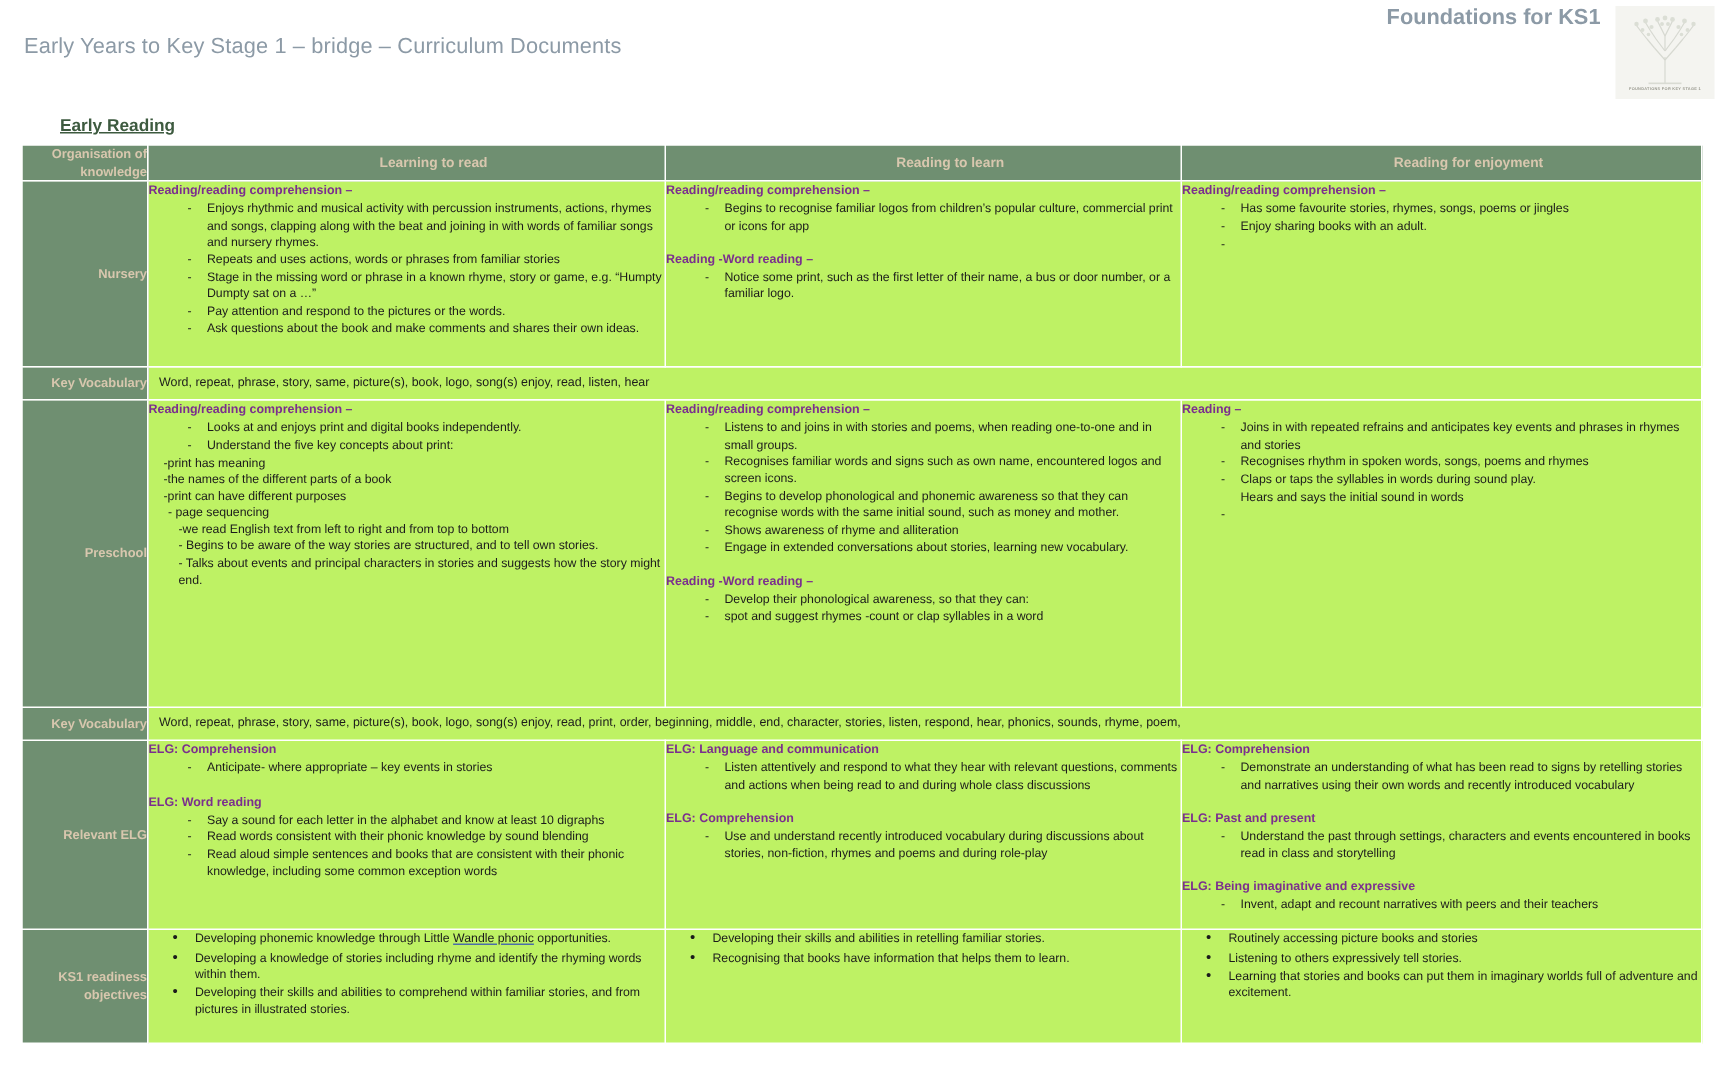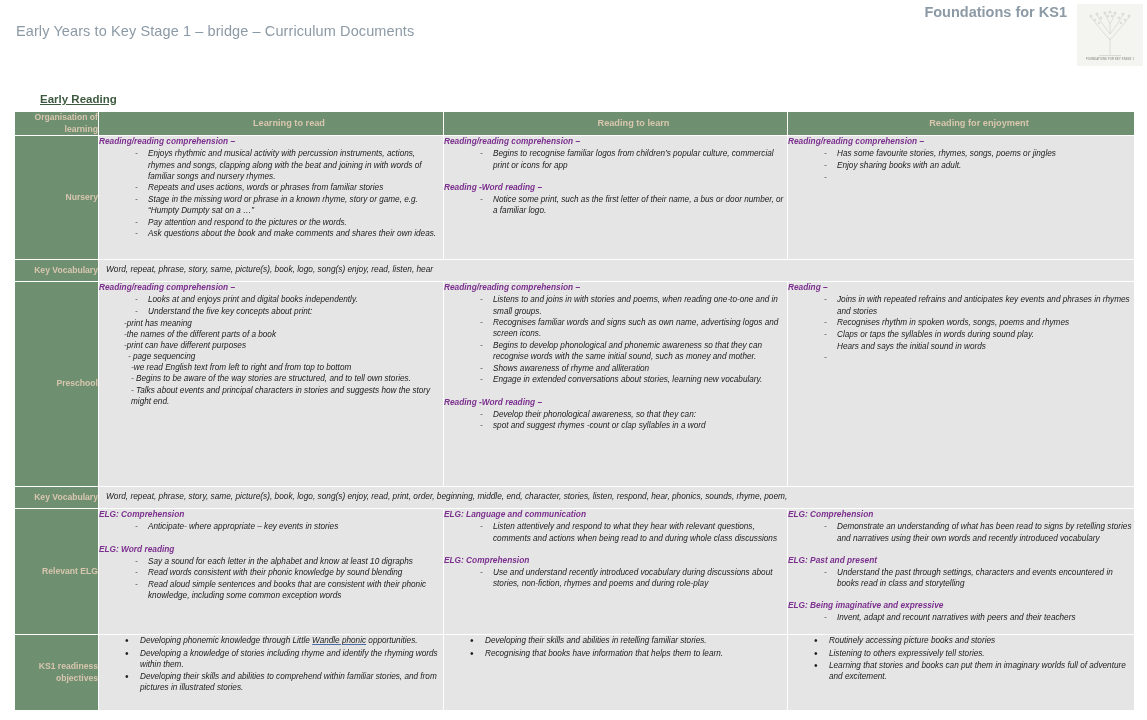--- a/index.html
+++ b/index.html
@@ -50,21 +50,21 @@
     position:absolute;
     bottom:5px; left:0; right:0;
     text-align:center;
     font-size:2.6px;
     color:#9a9a90;
     letter-spacing:.2px;
   }
 
   
   .section-heading {
-    margin:31px 0 6px 40px;
+    margin:16px 0 6px 40px;
     font-size:11.5px;
     font-weight:bold;
     color:#3d5a3f;
     text-decoration:underline;
     display:inline-block;
   }
 
   
   .grid-wrap { padding:0 13px 0 14px; }
   table.grid {
@@ -92,47 +92,46 @@
     text-align:right;
     padding:4px 6px 4px 4px;
     line-height:1.35;
     border:1px solid #ffffff;
   }
   .gcell.center { text-align:center; font-size:9.2px;padding-left:36px; }
   .gcell.mid { vertical-align:middle; }
 
   
   .ccell {
-    background:#e5e5e5;
+    background:#bef264;
     padding:4px 6px 4px 7px;
     font-size:8.2px;
     color:#1b1b1b;
     line-height:1.38;
     border:1px solid #c9c9c9;
-    font-style:italic;
   }
   .ccell.vocabtext {
     font-size:8.3px;
     padding:4px 6px 3px 7px;
     white-space:nowrap;
     overflow:hidden;
   }
 
   .subhead {
     color:#7b2f8e;
     font-weight:bold;
     font-size:8.3px;
     margin:0 0 1px 0;
     line-height:1.35;
   }
   .subhead.gap { margin-top:11px; }
 
   ul.dash, ul.bullet {
     list-style:none;
-    margin:0 0 0 18px;
+    margin:0 0 0 8px;
     padding:0;
   }
   ul.dash > li {
     position:relative;
     padding-left:31px;
     margin:0 0 .5px 0;
     line-height:1.36;
   }
   ul.dash > li:before {
     content:"-";
@@ -151,23 +150,23 @@
     line-height:1.38;
   }
   ul.bullet > li:before {
     content:"\2022";
     position:absolute;
     left:8px; top:-1px;
     font-size:10px;
     color:#1b1b1b;
   }
 
-  .plain-line { padding-left:25px; line-height:1.36; }
-  .plain-line.ind-sm { padding-left:32px; }
-  .plain-line.ind-xs { padding-left:29px; }
+  .plain-line { padding-left:10px; line-height:1.36; }
+  .plain-line.ind-sm { padding-left:20px; }
+  .plain-line.ind-xs { padding-left:13px; }
   .spell { text-decoration:underline; text-decoration-color:#4b6ea8; }
 </style>
 </head>
 <body>
 
 <div class="page-header">
   <div class="doc-title">Early Years to Key Stage 1 – bridge – Curriculum Documents</div>
   <div class="header-right">
     <div class="brand-text">Foundations for KS1</div>
     <div class="brand-logo">
@@ -225,21 +224,21 @@
 <div class="grid-wrap">
   <table class="grid">
     <colgroup>
         <col class="c0">
         <col class="c1">
         <col class="c2">
         <col class="c3">
       </colgroup>
     <tbody id="tbody">
         <tr>
-          <td class="gcell mid">Organisation of learning</td>
+          <td class="gcell mid">Organisation of knowledge</td>
           <td class="gcell center mid">Learning to read</td>
           <td class="gcell center mid">Reading to learn</td>
           <td class="gcell center mid">Reading for enjoyment</td>
         </tr>
         <tr style="height:124px">
           <td class="gcell mid">Nursery</td>
           <td class="ccell">
             <div class="subhead">Reading/reading comprehension –</div>
             <ul class="dash">
               <li class="">Enjoys rhythmic and musical activity with percussion instruments, actions, rhymes and songs, clapping along with the beat and joining in with words of familiar songs and nursery rhymes.</li>
@@ -285,21 +284,21 @@
             <div class="plain-line">-print can have different purposes</div>
             <div class="plain-line ind-xs">- page sequencing</div>
             <div class="plain-line ind-sm">-we read English text from left to right and from top to bottom</div>
             <div class="plain-line ind-sm">- Begins to be aware of the way stories are structured, and to tell own stories.</div>
             <div class="plain-line ind-sm">- Talks about events and principal characters in stories and suggests how the story might end.</div>
           </td>
           <td class="ccell">
             <div class="subhead">Reading/reading comprehension –</div>
             <ul class="dash">
               <li class="">Listens to and joins in with stories and poems, when reading one-to-one and in small groups.</li>
-              <li class="">Recognises familiar words and signs such as own name, advertising logos and screen icons.</li>
+              <li class="">Recognises familiar words and signs such as own name, encountered logos and screen icons.</li>
               <li class="">Begins to develop phonological and phonemic awareness so that they can recognise words with the same initial sound, such as money and mother.</li>
               <li class="">Shows awareness of rhyme and alliteration</li>
               <li class="">Engage in extended conversations about stories, learning new vocabulary.</li>
             </ul>
             <div class="subhead gap">Reading -Word reading –</div>
             <ul class="dash">
               <li class="">Develop their phonological awareness, so that they can:</li>
               <li class="">spot and suggest rhymes -count or clap syllables in a word</li>
             </ul>
           </td>

